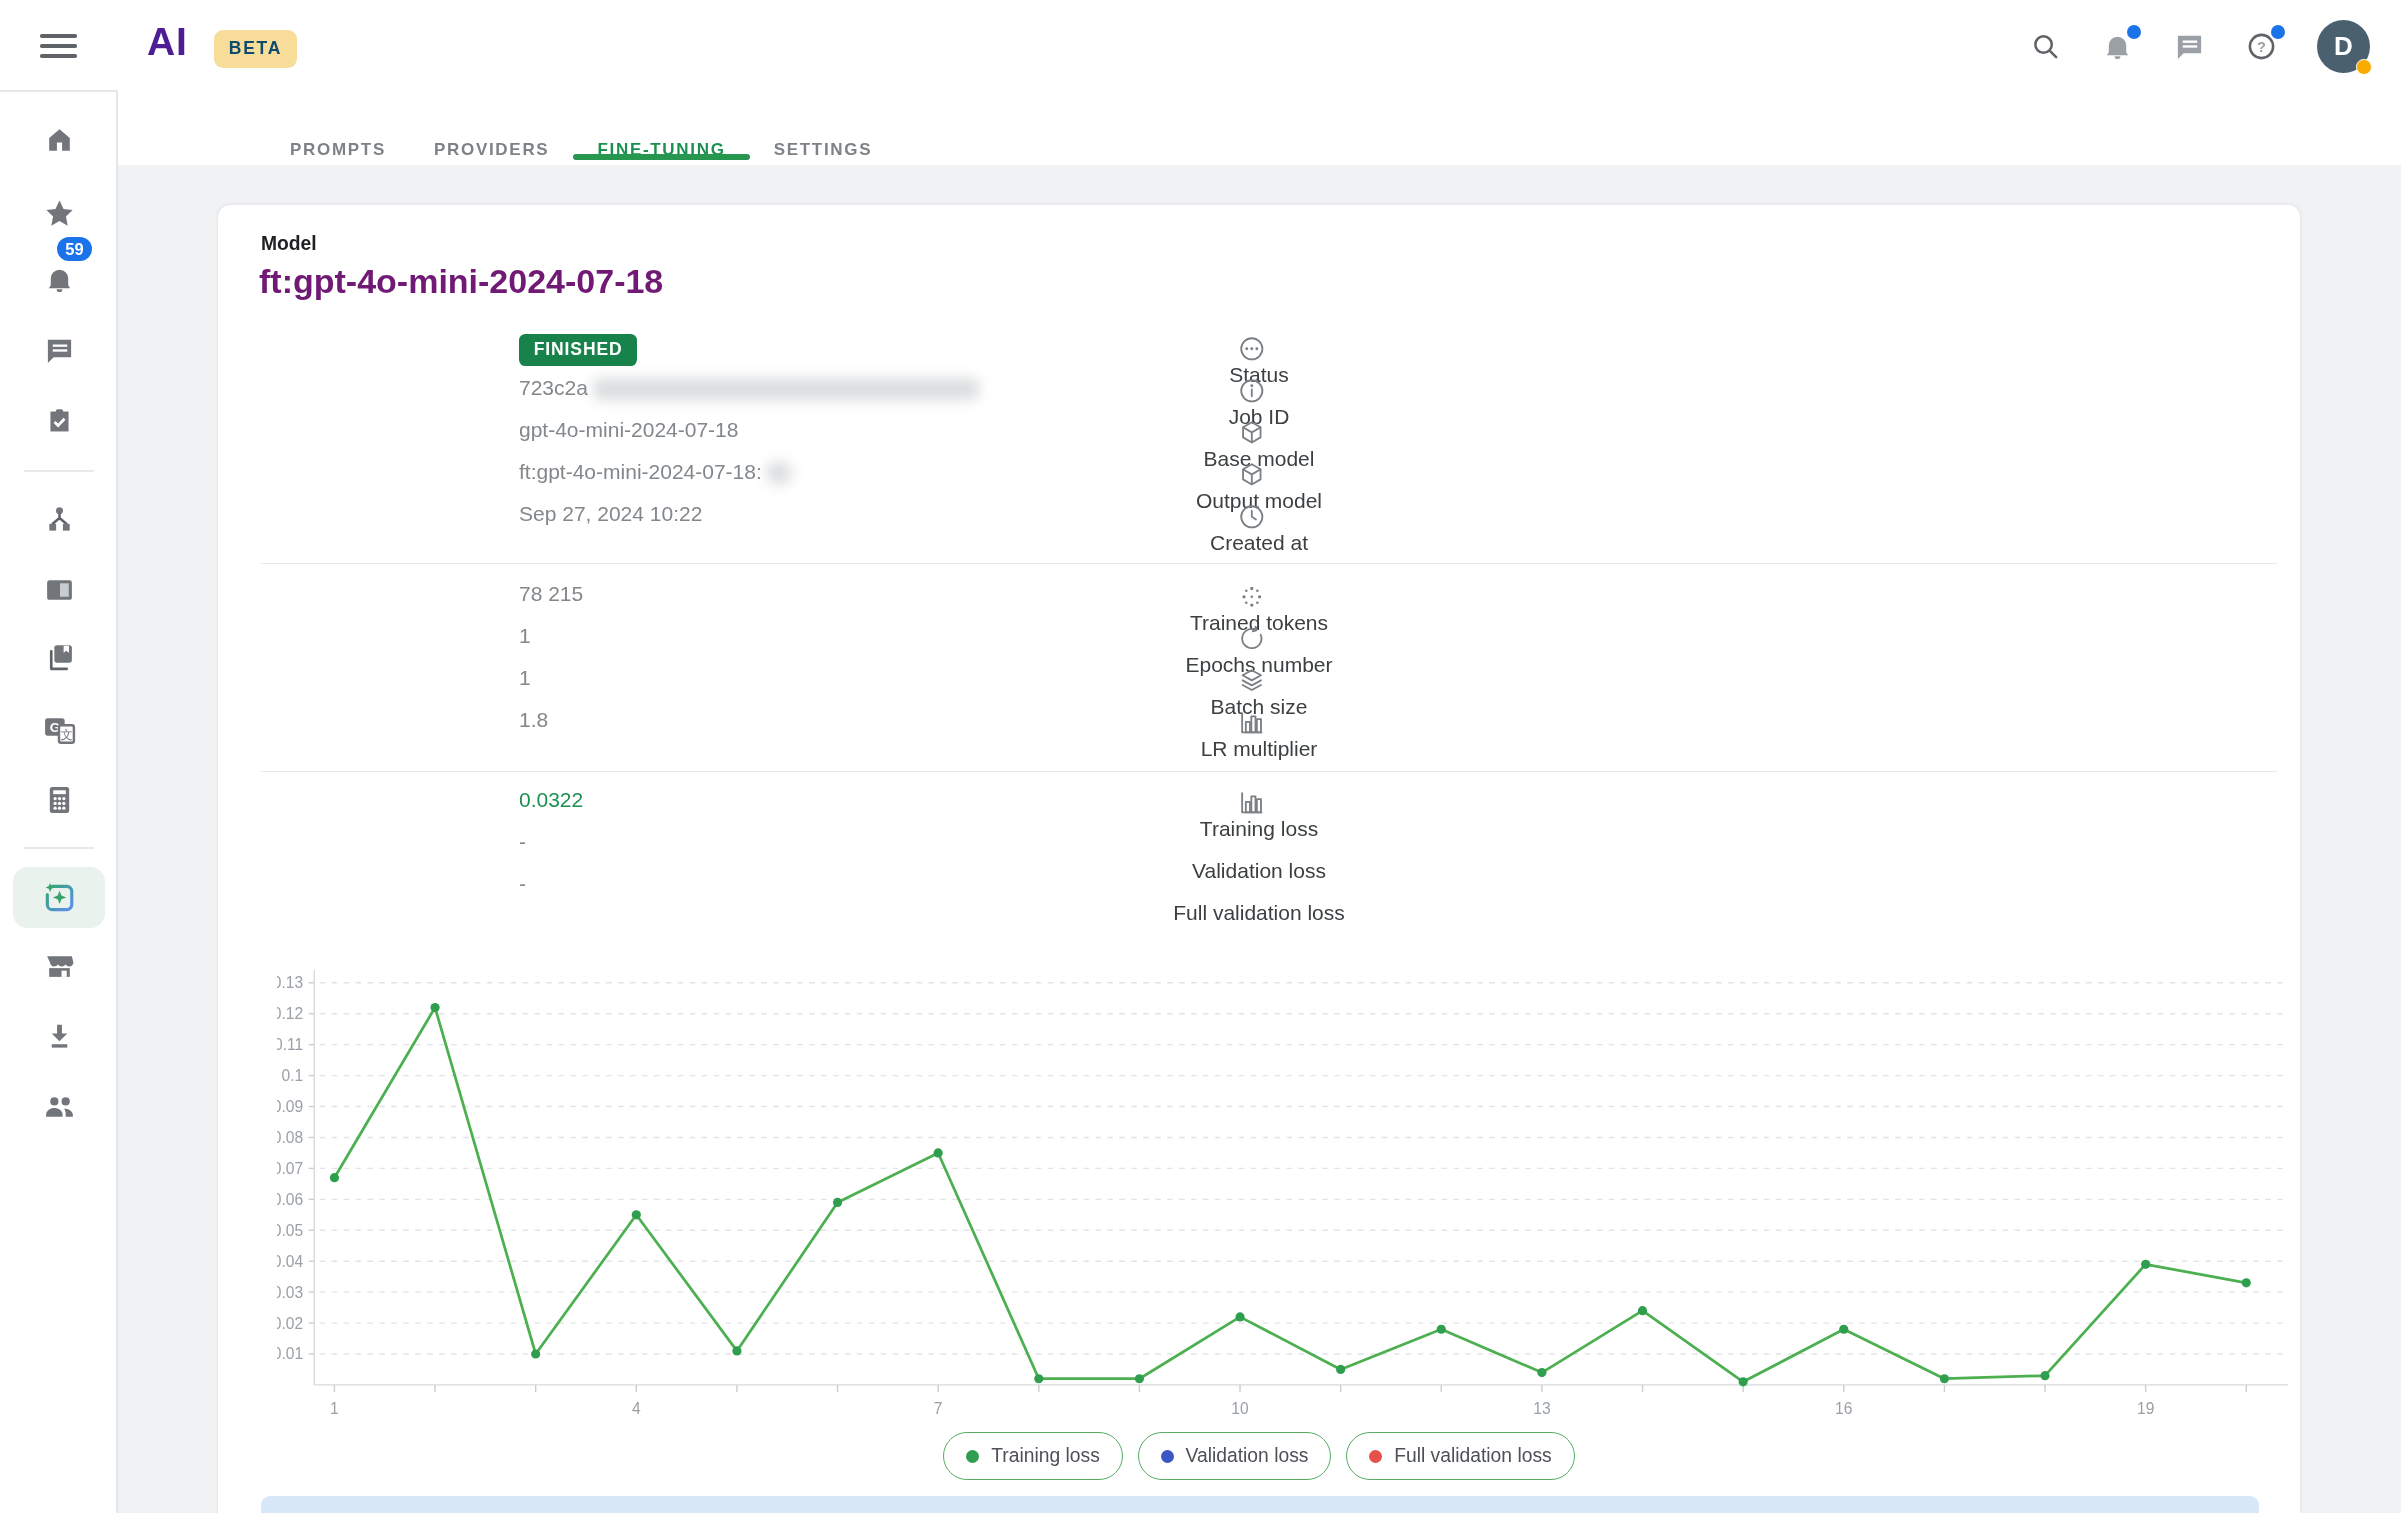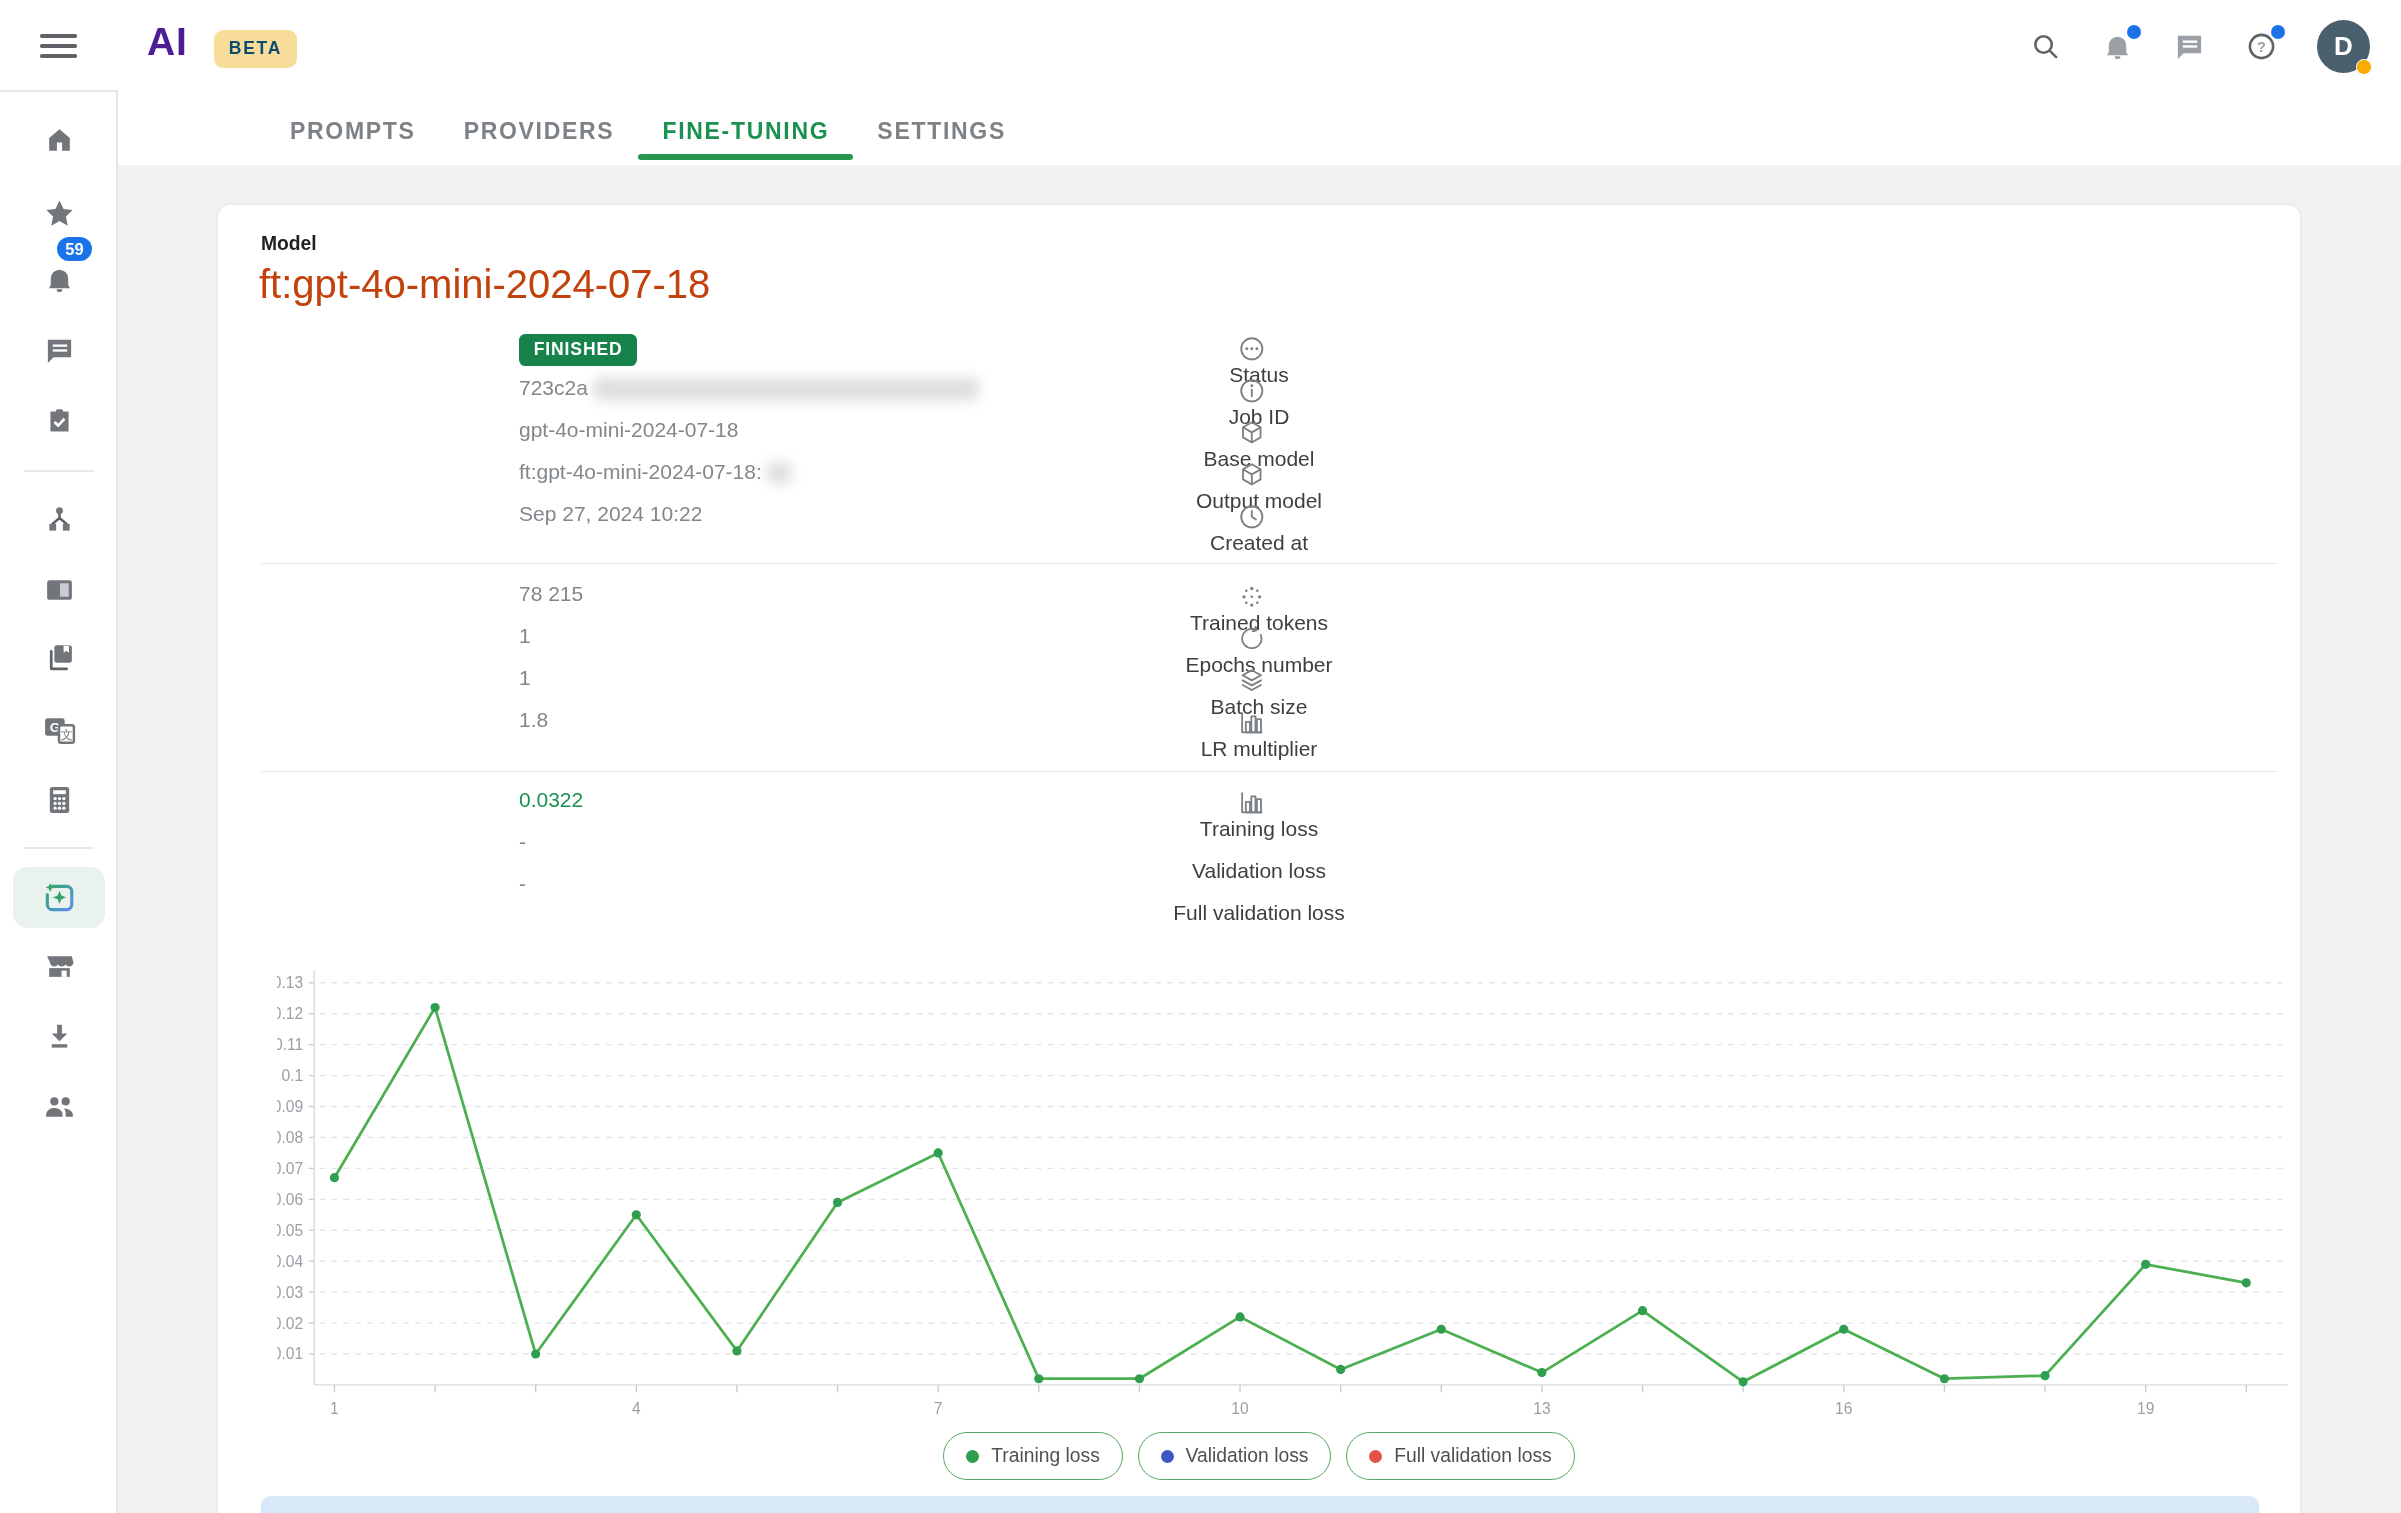--- a/index.html
+++ b/index.html
@@ -32,32 +32,32 @@
         font-size:17.5px;letter-spacing:1.8px;padding:8.3px 14.7px;border-radius:9.2px;}
   .hicons{position:absolute;right:31px;top:20px;display:flex;align-items:center;gap:39px;}
   .hicon{position:relative;width:33px;height:33px;display:flex;align-items:center;justify-content:center;cursor:pointer;}
   .dot-blue{position:absolute;right:-7.3px;top:-5.5px;width:14.7px;height:14.7px;border-radius:50%;background:#1a73e8;}
   .avatar{position:relative;width:53px;height:53px;border-radius:50%;background:#4a606e;color:#fff;
           display:flex;align-items:center;justify-content:center;font-size:26px;font-weight:bold;cursor:pointer;}
   .dot-yellow{position:absolute;right:-1.8px;bottom:-1.8px;width:15.6px;height:15.6px;border-radius:50%;background:#f9ab00;border:1.8px solid #fff;}
 
   
   .tabs{position:absolute;left:148px;top:103px;display:flex;}
-  .tab{position:relative;padding:0 24px;height:57px;display:flex;align-items:center;
-       font-size:23px;font-weight:bold;letter-spacing:1.7px;color:#7d8287;cursor:pointer;}
+  .tab{position:relative;padding:0 24px;height:57px;display:flex;align-items:flex-end;
+       font-size:17px;font-weight:bold;letter-spacing:1.7px;color:#7d8287;cursor:pointer;}
   .tab.active{color:#1b9150;}
   .tab.active .underline{position:absolute;left:0;right:0;bottom:0;height:6.4px;background:#27964f;border-radius:3.7px;}
 
   
   .content{position:absolute;left:118px;top:165px;right:0;bottom:0;background:#f0f2f4;}
   .card{position:absolute;left:99px;top:39px;width:2084px;height:1334px;background:#fff;
         border-radius:13px;border:0.9px solid #e8eaed;box-shadow:0 0.9px 2.8px rgba(60,64,67,.08);}
 
   .model-label{position:absolute;left:43px;top:27.6px;font-size:19.3px;font-weight:bold;color:#202124;}
-  .model-title{position:absolute;left:41px;top:57px;font-size:40px;font-weight:normal;color:#c2410c;}
+  .model-title{position:absolute;left:41px;top:57px;font-size:34px;font-weight:bold;color:#701a75;}
 
   .rows{position:absolute;left:0;right:43px;}
   .row{position:relative;height:42px;display:flex;align-items:center;padding-left:43px;flex-direction:column;}
   .ric{width:29px;height:29px;display:flex;align-items:center;justify-content:center;margin-right:14.7px;flex:none;}
   .rlabel{font-size:21px;color:#3c4043;}
   .rvalue{position:absolute;left:273px;font-size:21px;color:#82878c;display:flex;align-items:flex-end;padding-left:28px;}
   .rvalue.green{color:#1a9150;}
   .badge-finished{background:#17824a;color:#fff;font-size:17.5px;font-weight:bold;letter-spacing:0.9px;
                   padding:7.3px 14.7px;border-radius:6.4px;line-height:1;}
   .redact{display:inline-block;height:22px;border-radius:7.3px;background:#c7cacd;filter:blur(6.4px);opacity:.65;margin-left:5.5px;}

